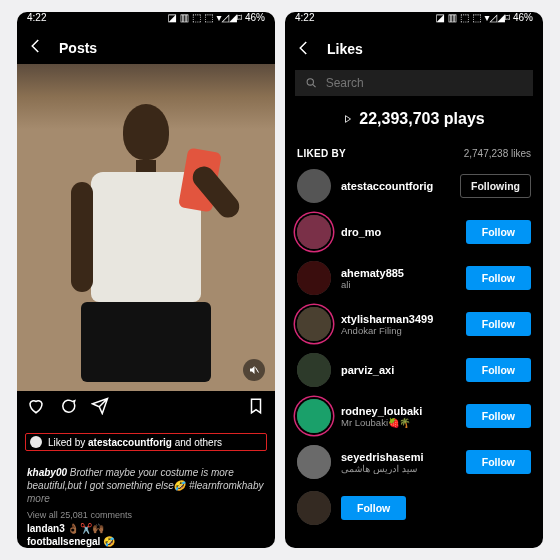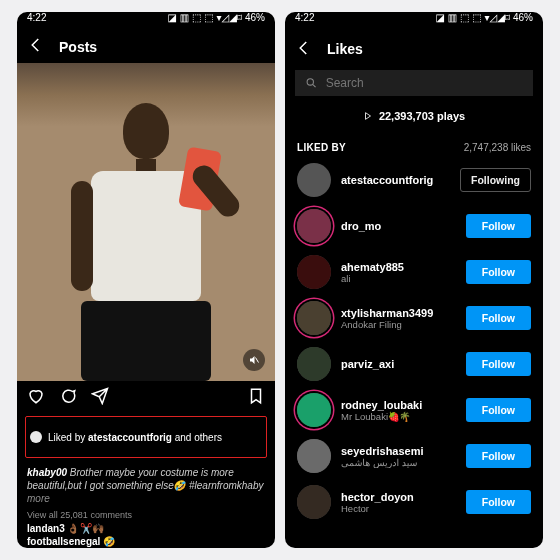--- a/index.html
+++ b/index.html
@@ -75,37 +75,37 @@
   .actions {
     display:flex; align-items:center; justify-content:space-between;
     padding: 6px 10px 4px;
   }
   .actions-left { display:flex; gap:14px; }
   .icon svg { width:18px; height:18px; stroke:#fff; fill:none; stroke-width:2; }
   .liked-row {
     display:flex; align-items:center; gap:6px;
     padding: 2px 10px; font-size:10px;
   }
-  .liked-row.hl { border:1.5px solid #d22; border-radius:2px; margin:5px 8px; padding:14px 4px; }
+  .liked-row.hl { border:1.5px solid #d22; border-radius:2px; margin:12px 8px; padding:2px 4px; }
   .mini-avatar { width:12px; height:12px; border-radius:50%; background:#e9e9e9; }
   .caption { padding:3px 10px; font-size:10px; color:#ccc; line-height:1.3;font-style:italic; }
   .caption b { color:#fff; font-weight:600; }
   .meta { padding:2px 10px; font-size:9px; color:#8e8e8e; }
   .comment { padding:1px 10px; font-size:10px; color:#fff; }
   
   .search-wrap {
     margin: 4px 10px 6px; background:#1f1f1f; border-radius:0;
     display:flex; align-items:center; gap:8px; padding:6px 10px;
   }
   .search-wrap input {
     background:transparent; border:none; outline:none; color:#bbb;
     font-size:12px; width:100%;
   }
   .plays {
-    text-align:center; font-size:11px; font-weight:600; padding:8px 0 10px;
+    text-align:center; font-size:16px; font-weight:600; padding:8px 0 10px;
     display:flex; align-items:center; justify-content:center; gap:6px;
   }
   .section-row {
     display:flex; justify-content:space-between; align-items:center;
     padding: 10px 12px 4px; font-size:10px; color:#aaa;
   }
   .section-row .lbl { color:#fff; font-weight:600; letter-spacing:.3px; }
   .user-row {
     display:flex; align-items:center; gap:10px; padding:6px 12px;
   }
@@ -298,20 +298,16 @@
         <div class="user-text">
           <div class="uname">seyedrishasemi</div>
           <div class="usub">سید ادریس هاشمی</div>
         </div>
         <button class="btn follow">Follow</button>
       </div>
       <div class="user-row">
         <div class="avatar ">
           <div class="av-inner" style="background: rgb(52, 42, 34);"></div>
         </div>
-        <div class="user-text">
-          <div class="uname">hector_doyon</div>
-          <div class="usub">Hector</div>
-        </div>
         <button class="btn follow">Follow</button>
       </div>
     </div>
 </div>
 
 </body></html>

